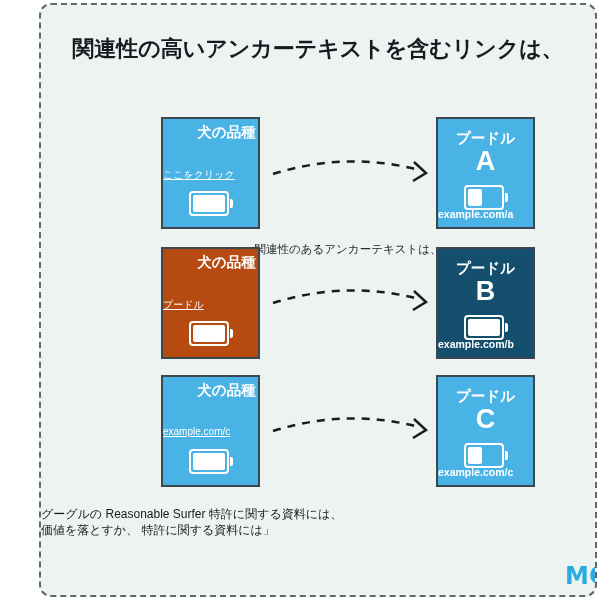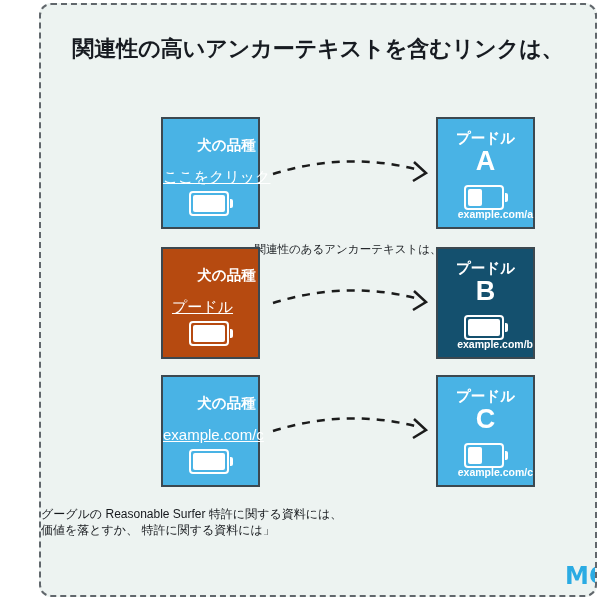--- a/index.html
+++ b/index.html
@@ -18,33 +18,33 @@
     position:absolute;top:29px;left:0;right:0;text-align:center;
     font-size:22px;font-weight:bold;line-height:29px;color:#171B21;
   }
   .box{
     position:absolute;width:95px;height:108px;border:2px solid #3C4850;
   }
   .box-heading{
     position:absolute;left:0;right:0;text-align:center;
     color:#ffffff;font-weight:bold;font-size:14.5px;
   }
-  .src .box-heading{top:17px;padding-left:32px;}
+  .src .box-heading{top:4px;padding-left:32px;}
   .tgt .box-heading{top:10px;}
   .box-link{
-    position:absolute;left:0;right:16px;top:49px;text-align:center;
-    color:#ffffff;font-size:15px;text-decoration:underline;cursor:pointer;
+    position:absolute;left:0;right:16px;top:49px;text-align:left;
+    color:#ffffff;font-size:10px;text-decoration:underline;cursor:pointer;
     white-space:nowrap;
   }
   .box-letter{
     position:absolute;left:0;right:0;top:27px;text-align:center;
     color:#ffffff;font-size:27px;font-weight:bold;
   }
   .box-url{
-    position:absolute;left:0;right:0;bottom:7px;text-align:right;
+    position:absolute;left:0;right:0;bottom:7px;text-align:left;
     color:#ffffff;font-size:10.5px;font-weight:bold;
   }
   .battery{
     position:absolute;left:50%;transform:translateX(-50%);
     display:flex;align-items:center;
   }
   .src .battery{top:72px;}
   .tgt .battery{top:66px;}
   .battery-body{
     width:32px;height:17px;border:2px solid #ffffff;border-radius:4px;

